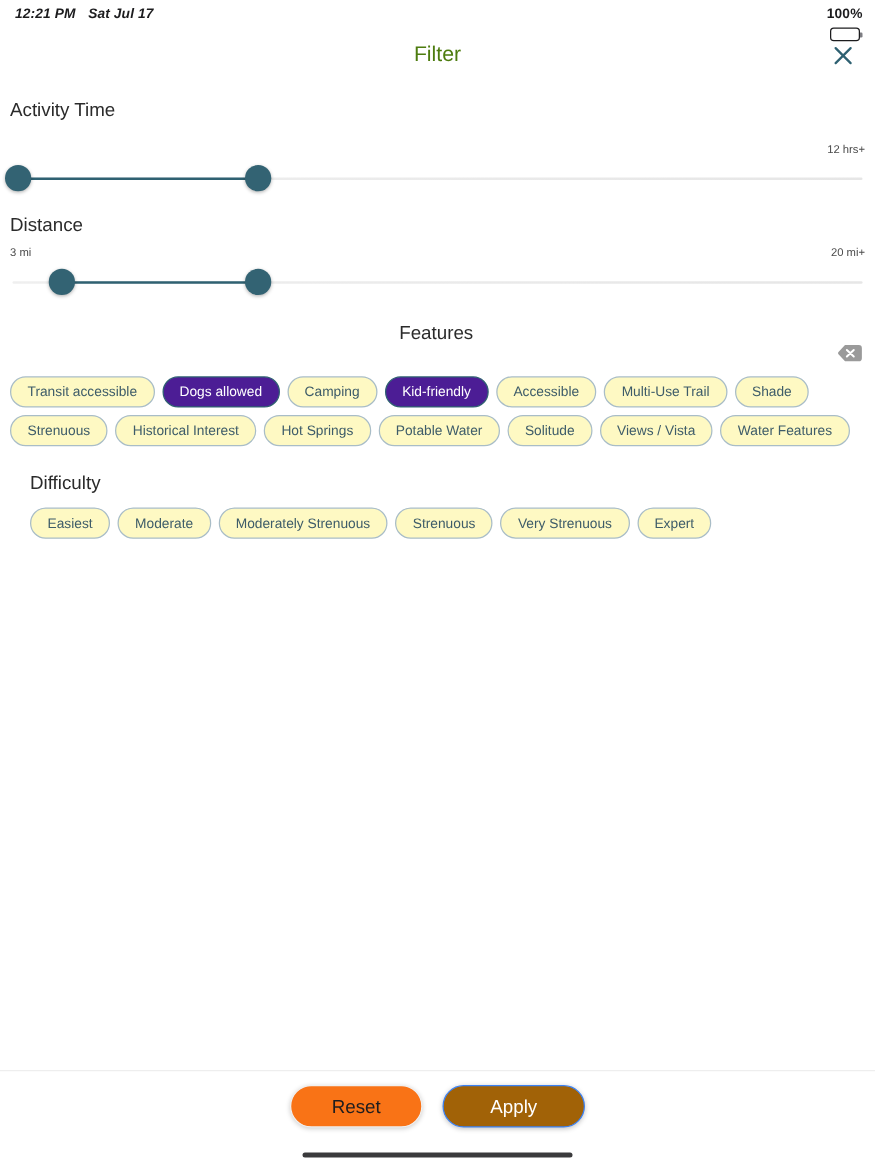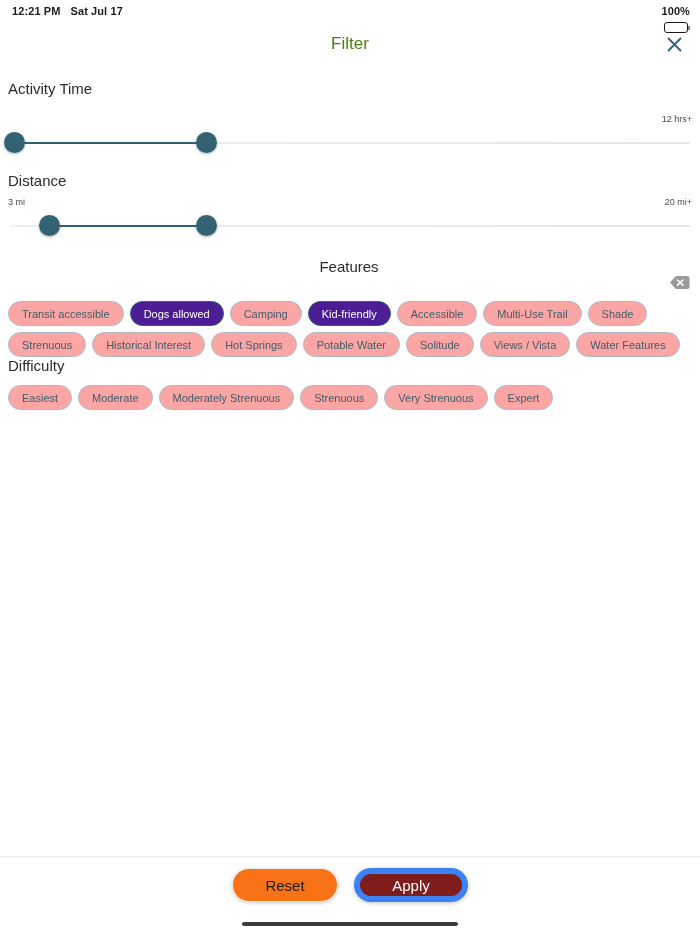--- a/index.html
+++ b/index.html
@@ -21,21 +21,21 @@
   .statusbar {
     height: 22px;
     display: flex;
     align-items: center;
     padding: 0 10px 0 12px;
     font-size: 11px;
     font-weight: bold;
     color: #1c1c1e;
     letter-spacing: 0.1px;
   }
-  .status-left { display: flex; align-items: center; gap: 10px; }
+  .status-left { display: flex; align-items: center; gap: 10px; font-style: italic; }
   .status-right { margin-left: auto; display: flex; align-items: center; gap: 5px; flex-direction: column; }
   .wifi-icon { display: inline-block; width: 14px; height: 11px; position: relative; }
   .battery-pct { font-size: 11px; font-weight: bold; }
   .battery-icon {
     width: 24px; height: 11px;
     border: 1px solid #1c1c1e;
     border-radius: 3px;
     position: relative;
     box-sizing: border-box;
     padding: 1px;
@@ -134,21 +134,21 @@
   }
   .chip {
     border: 1px solid #a9bdc7;
     border-radius: 14px;
     height: 25px;
     display: inline-flex;
     align-items: center;
     padding: 0 13px;
     font-size: 11px;
     color: #3e5c69;
-    background: #fca5a5;
+    background: #fef9c3;
     box-sizing: border-box;
     white-space: nowrap;
     cursor: pointer;
   }
   .chip.selected {
     background: #4c1d95;
     border-color: #2f6172;
     color: #ffffff;
   }
 
@@ -192,23 +192,23 @@
   }
   .btn-reset {
     width: 106px;
     background: #f97316;
     color: #1d1d1f;
     border: 1px solid #f0f0f0;
     box-shadow: 0 1px 4px rgba(0,0,0,0.20);
   }
   .btn-apply {
     width: 114px;
-    background: #7f1d1d;
+    background: #a16207;
     color: #ffffff;
-    border: 6px solid #3b82f6;
+    border: 1px solid #3b82f6;
     box-shadow: 0 1px 4px rgba(0,0,0,0.25);
   }
   .home-indicator {
     position: absolute;
     bottom: 8px;
     left: 50%;
     transform: translateX(-50%);
     width: 216px;
     height: 4px;
     border-radius: 3px;
@@ -300,21 +300,21 @@
       <div class="chip">Strenuous</div>
       <div class="chip">Historical Interest</div>
       <div class="chip">Hot Springs</div>
       <div class="chip">Potable Water</div>
       <div class="chip">Solitude</div>
       <div class="chip">Views / Vista</div>
       <div class="chip">Water Features</div>
     </div>
 </div>
 
-<div style="">
+<div style="margin-top:21px;padding-left:16px;">
   <div class="section-label">Difficulty</div>
   <div class="chip-row" id="difficulty-chips" style="margin-top:11px;">
       <div class="chip">Easiest</div>
       <div class="chip">Moderate</div>
       <div class="chip">Moderately Strenuous</div>
       <div class="chip">Strenuous</div>
       <div class="chip">Very Strenuous</div>
       <div class="chip">Expert</div>
     </div>
 </div>

